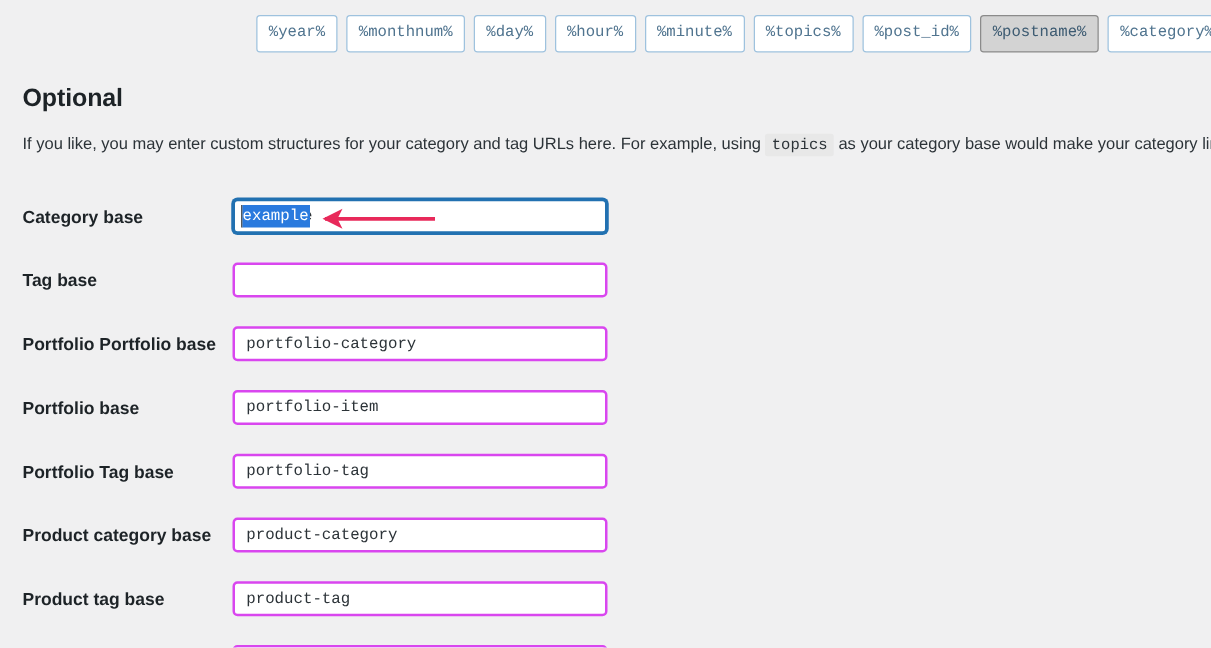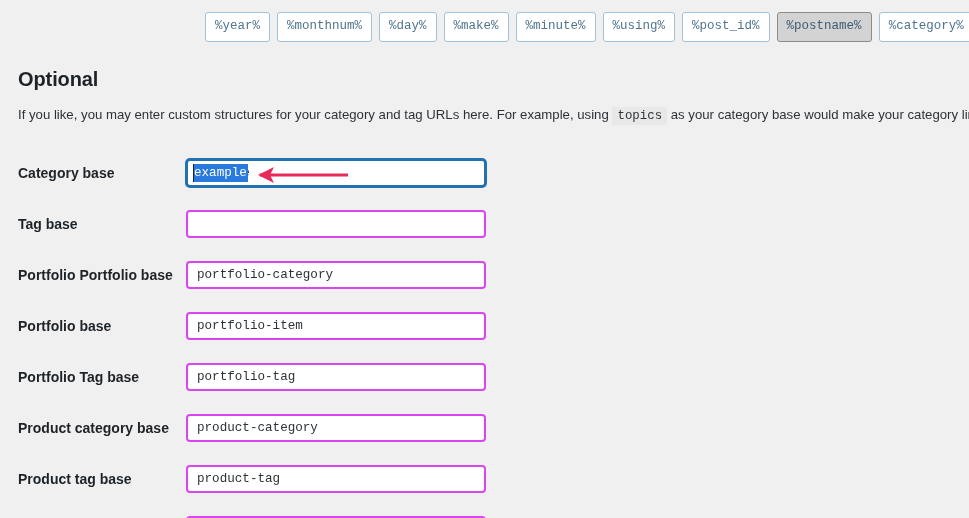--- a/index.html
+++ b/index.html
@@ -155,23 +155,23 @@
     pointer-events: none;
   }
 </style>
 </head>
 <body>
 
 <div class="tags-row">
     <button class="tag-btn">%year%</button>
     <button class="tag-btn">%monthnum%</button>
     <button class="tag-btn">%day%</button>
-    <button class="tag-btn">%make%</button>
+    <button class="tag-btn">%hour%</button>
     <button class="tag-btn">%minute%</button>
-    <button class="tag-btn">%using%</button>
+    <button class="tag-btn">%topics%</button>
     <button class="tag-btn">%post_id%</button>
     <button class="tag-btn selected">%postname%</button>
     <button class="tag-btn">%category%</button>
   </div>
 
 <div class="section-heading">Optional</div>
 
 <div class="section-desc">
   <span>If you like, you may enter custom structures for your category and tag URLs here. For example, using</span>
   <code class="inline">topics</code>

